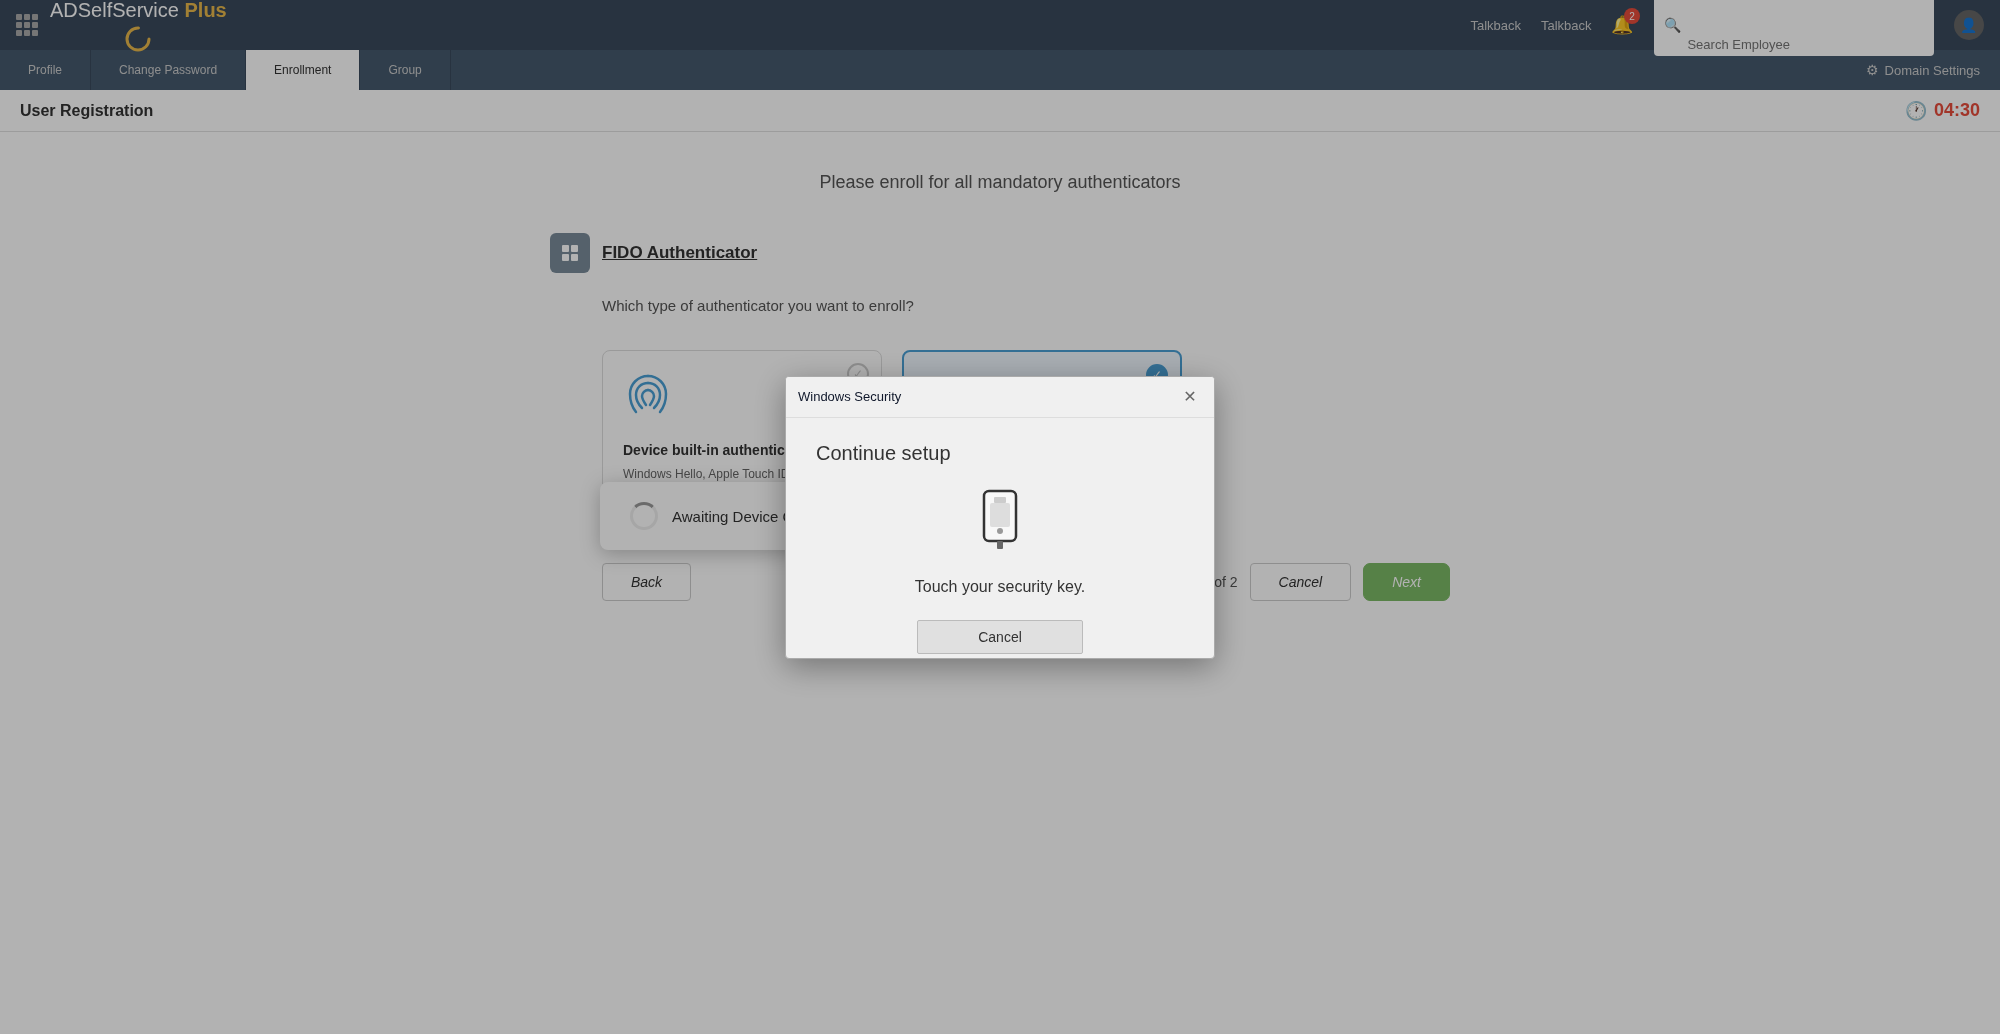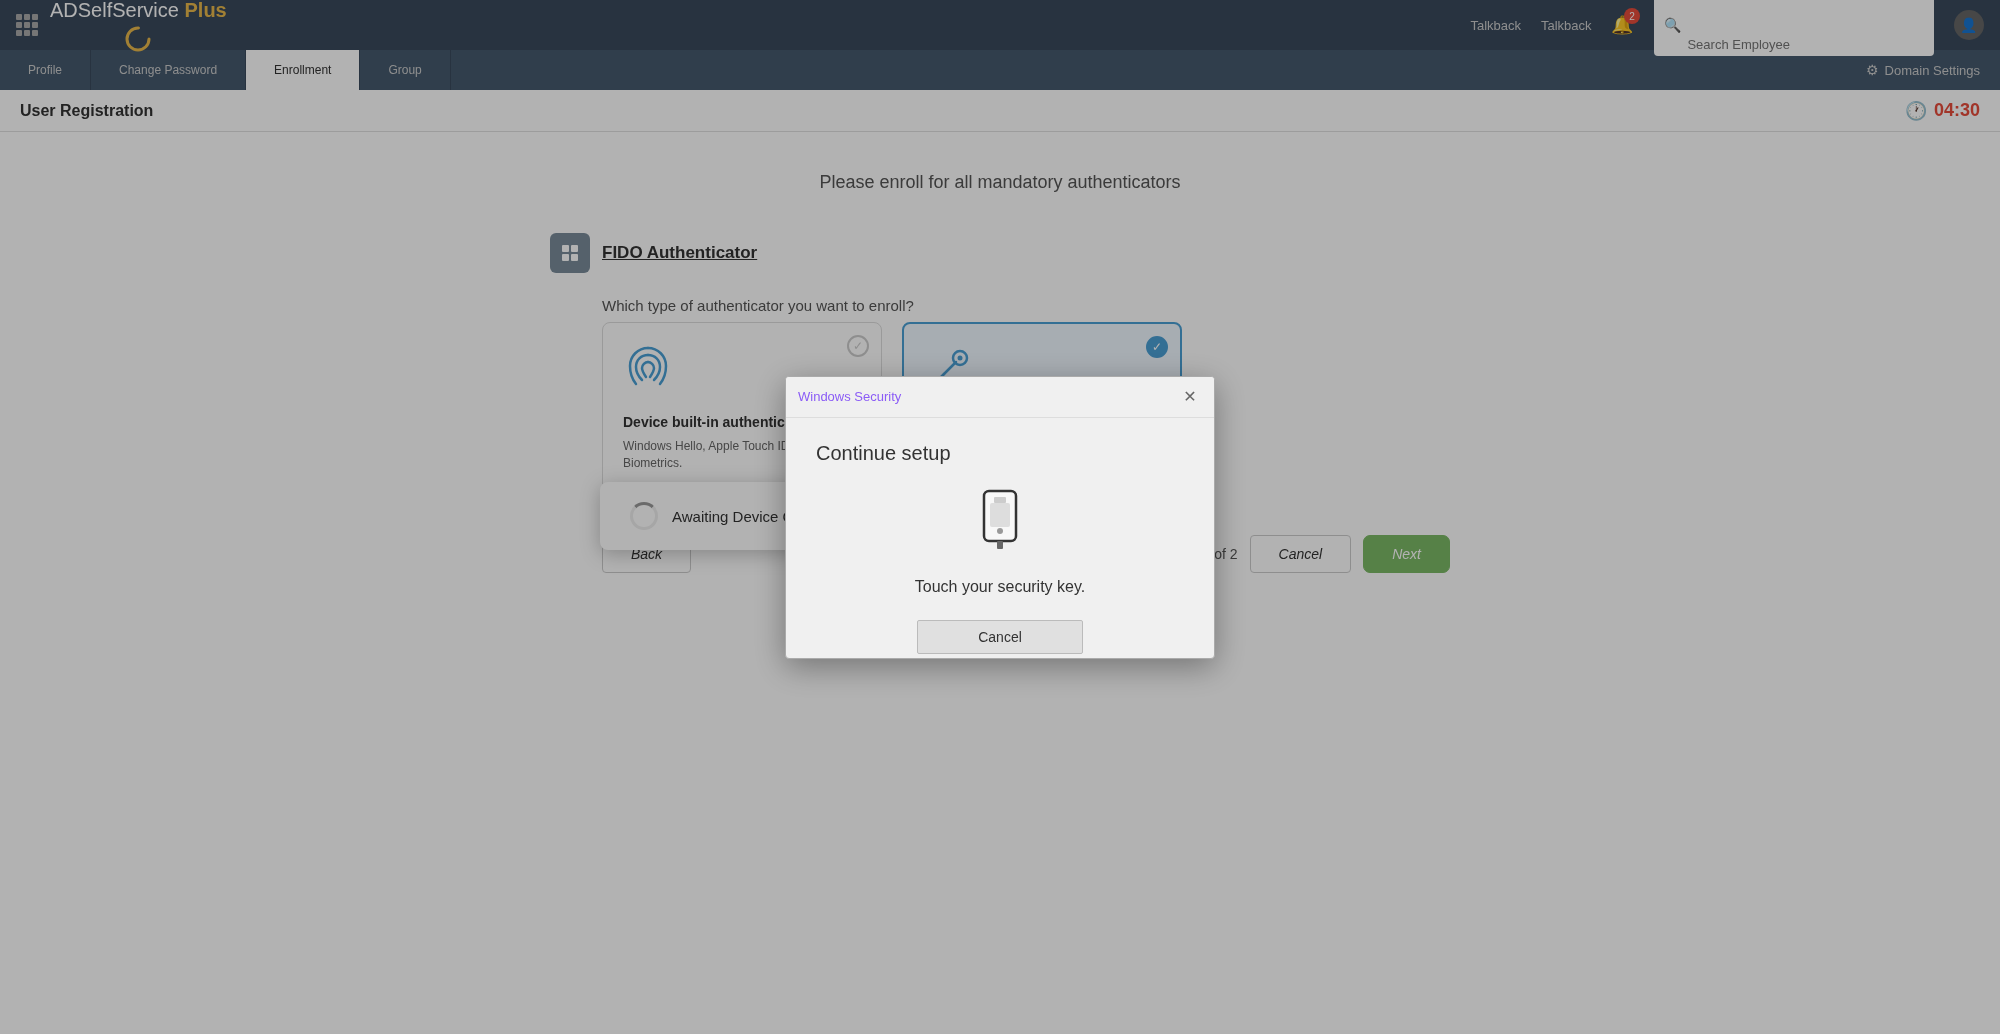--- a/index.html
+++ b/index.html
@@ -194,21 +194,21 @@
     }
     .fido-title {
       font-size: 17px;
       color: #333;
       font-weight: 600;
       text-decoration: underline;
     }
     .auth-question {
       color: #555;
       font-size: 15px;
-      margin-bottom: 8px;
+      margin-bottom: 36px;
       margin-left: 52px;
     }
 
     
     .auth-cards {
       display: flex;
       gap: 20px;
       margin-left: 52px;
     }
     .auth-card {
@@ -351,21 +351,21 @@
     .win-dialog-titlebar {
       background: #f0f0f0;
       padding: 8px 12px;
       display: flex;
       align-items: center;
       justify-content: space-between;
       border-bottom: 1px solid #ddd;
     }
     .win-dialog-title {
       font-size: 13px;
-      color: #8b5cf6;
+      color: #0f172a;
     }
     .win-close-btn {
       width: 24px;
       height: 24px;
       background: none;
       border: none;
       cursor: pointer;
       font-size: 16px;
       color: #666;
       display: flex;

